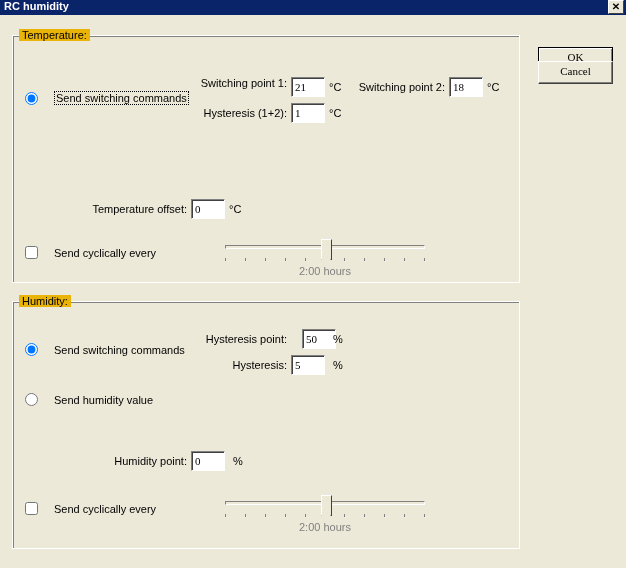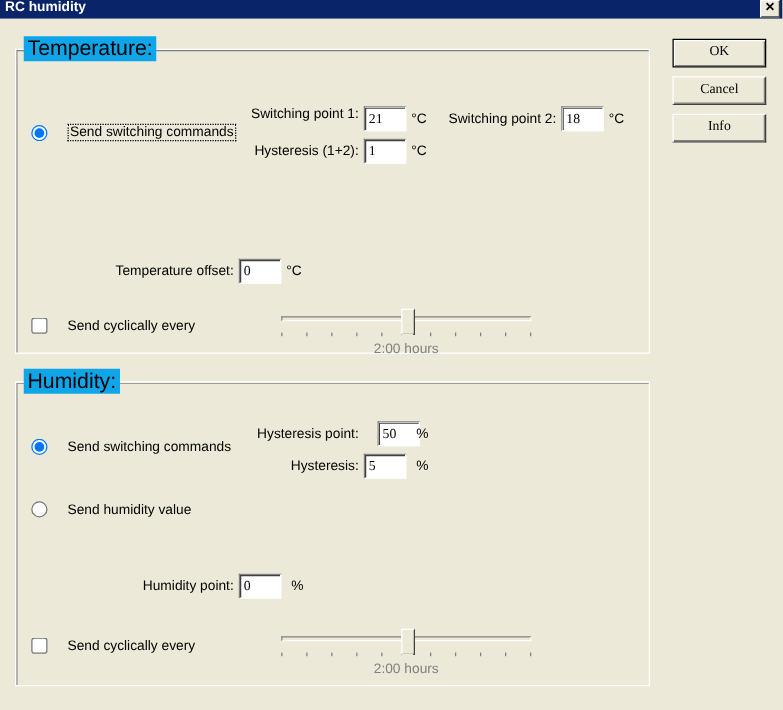--- a/index.html
+++ b/index.html
@@ -45,32 +45,32 @@
     background: #ECE9D8;
     border: 1px solid #404040;
     border-top-color: #fff;
     border-left-color: #fff;
     box-shadow: inset -1px -1px 0 #808080;
     font: 11px Tahoma;
     text-align: center;
     padding-top: 3px;
     cursor: default;
   }
-  .btn.default { border: 1px solid #000; box-shadow: inset 1px 1px 0 #fff, inset -1px -1px 0 #808080; }
+  .btn.default { border: 1px solid #000; box-shadow: inset 1px 1px 0 #fff, inset -1px -1px 0 #808080; margin-top: 16px; }
   fieldset.group {
     position: absolute;
     border: 1px solid #fff;
     box-shadow: inset 1px 1px 0 #808080;
     padding: 0;
     margin: 0;
   }
   fieldset.group > legend {
-    font-size: 17px;
+    font-size: 11px;
     padding: 0 3px;
-    background: #0ea5e9;
+    background: #eab308;
     margin-left: 6px;
   }
   .radio-row, .check-row {
     position: absolute;
     display: flex;
     align-items: center;
     gap: 16px;
   }
   .radio-row input[type=radio], .check-row input[type=checkbox] {
     width: 13px; height: 13px; margin: 0;
@@ -133,21 +133,20 @@
 
 <div class="titlebar">
   <span class="title">RC humidity</span>
   <div class="closebtn">✕</div>
 </div>
 
 <div class="client">
 
   <div class="btn default" style="left:538px; top:16px;">OK</div>
   <div class="btn" style="left:538px; top:46px;">Cancel</div>
-  <div class="btn" style="left:538px; top:76px;">Info</div>
 
   <fieldset class="group" style="left:12px; top:14px; width:508px; height:254px;">
     <legend>Temperature:</legend>
 
     <div class="radio-row" style="left:12px; top:50px;">
       <input type="radio" name="temp" checked="" style="">
       <span class="focused-label">Send switching commands</span>
     </div>
 
     <div class="lbl" style="left:180px; top:36px; width:94px;">Switching point 1:</div>

